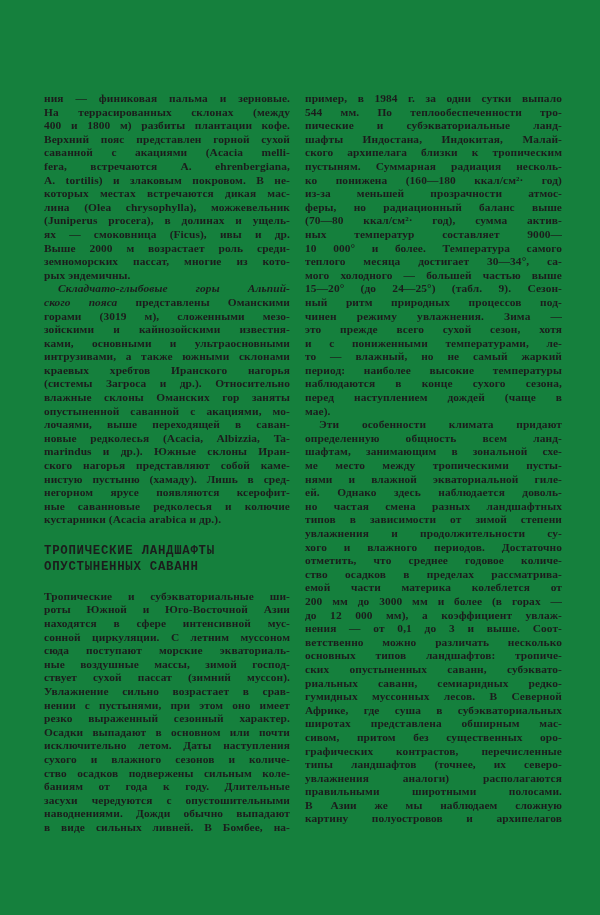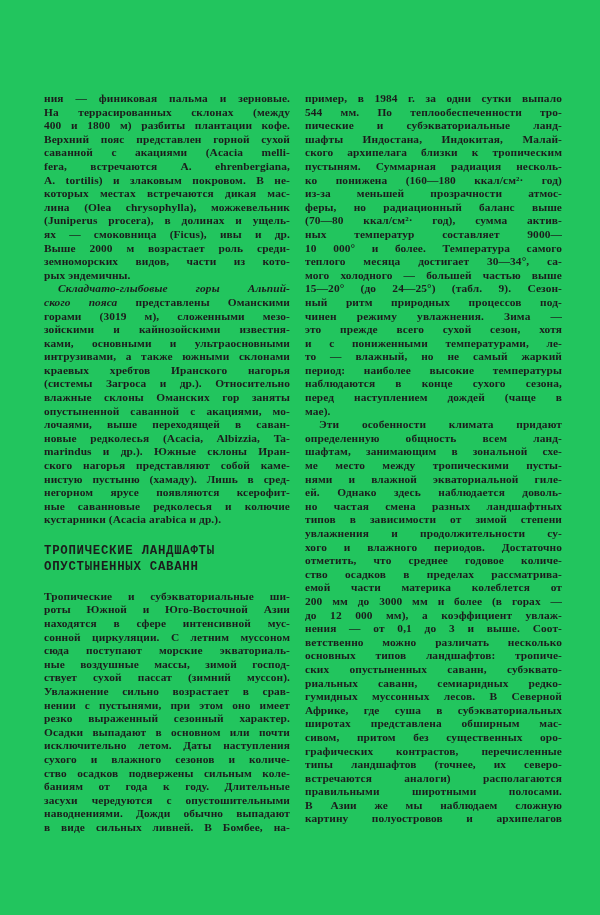--- a/index.html
+++ b/index.html
@@ -4,21 +4,21 @@
 <style>
   html, body {
     margin: 0;
     padding: 0;
     background: #ffffff;
   }
   .page {
     position: relative;
     width: 600px;
     height: 915px;
-    background: #22c55e;
+    background: #15803d;
     overflow: hidden;
     font-family: "Liberation Serif", "DejaVu Serif", serif;
   }
   .col {
     position: absolute;
     top: 92px;
     font-size: 11.4px;
     line-height: 13.6px;
     font-weight: 700;
     color: #1c1c1c;
@@ -55,21 +55,21 @@
         <div class="line">400 и 1800 м) разбиты плантации кофе.</div>
         <div class="line">Верхний пояс представлен горной сухой</div>
         <div class="line">саванной с акациями (Acacia melli-</div>
         <div class="line">fera, встречаются A. ehrenbergiana,</div>
         <div class="line">A. tortilis) и злаковым покровом. В не-</div>
         <div class="line">которых местах встречаются дикая мас-</div>
         <div class="line">лина (Olea chrysophylla), можжевельник</div>
         <div class="line">(Juniperus procera), в долинах и ущель-</div>
         <div class="line">ях — смоковница (Ficus), ивы и др.</div>
         <div class="line">Выше 2000 м возрастает роль среди-</div>
-        <div class="line">земноморских видов, части из кото-</div>
+        <div class="line">земноморских пассат, многие из кото-</div>
         <div class="line last">рых эндемичны.</div>
       </div>
       <div class="para indent">
         <div class="line"><span class="ital">Складчато-глыбовые горы Альпий-</span></div>
         <div class="line"><span class="ital">ского пояса</span><span> представлены Оманскими</span></div>
         <div class="line">горами (3019 м), сложенными мезо-</div>
         <div class="line">зойскими и кайнозойскими известня-</div>
         <div class="line">ками, основными и ультраосновными</div>
         <div class="line">интрузивами, а также южными склонами</div>
         <div class="line">краевых хребтов Иранского нагорья</div>
@@ -157,19 +157,19 @@
         <div class="line">ветственно можно различать несколько</div>
         <div class="line">основных типов ландшафтов: тропиче-</div>
         <div class="line">ских опустыненных саванн, субэквато-</div>
         <div class="line">риальных саванн, семиаридных редко-</div>
         <div class="line">гумидных муссонных лесов. В Северной</div>
         <div class="line">Африке, где суша в субэкваториальных</div>
         <div class="line">широтах представлена обширным мас-</div>
         <div class="line">сивом, притом без существенных оро-</div>
         <div class="line">графических контрастов, перечисленные</div>
         <div class="line">типы ландшафтов (точнее, их северо-</div>
-        <div class="line">встречаются аналоги) располагаются</div>
+        <div class="line">увлажнения аналоги) располагаются</div>
         <div class="line">правильными широтными полосами.</div>
         <div class="line">В Азии же мы наблюдаем сложную</div>
         <div class="line">картину полуостровов и архипелагов</div>
       </div>
     </div>
 </div>
 
 </body></html>

